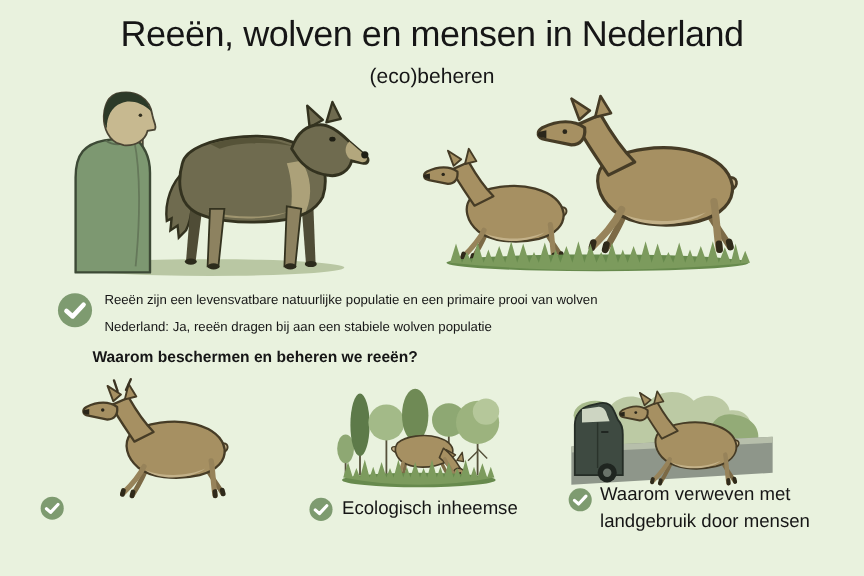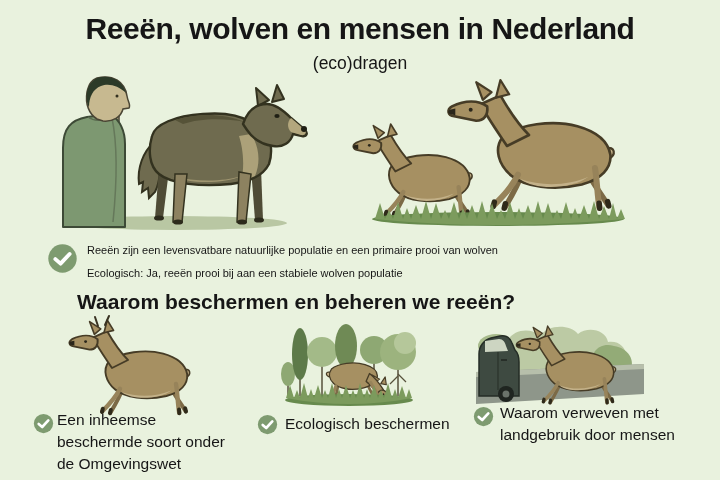--- a/index.html
+++ b/index.html
@@ -1,37 +1,37 @@
 <!DOCTYPE html>
 <html><head>
 <meta charset="utf-8">
 <style>
   html,body{margin:0;padding:0;background:#e9f2de;}
   .canvas{position:relative;width:720px;height:480px;background:#e9f2de;
           font-family:"Liberation Sans",sans-serif;color:#161616;overflow:hidden;}
   .title{position:absolute;top:12px;left:0;width:720px;text-align:center;
-         font-size:30px;font-weight:700;letter-spacing:-0.4px;}
+         font-size:30px;font-weight:400;letter-spacing:-0.4px;}
   .subtitle{position:absolute;top:53px;left:0;width:720px;text-align:center;font-size:17.5px;}
   .hero{position:absolute;left:55px;top:72px;}
   .illu{position:absolute;}
   .check{position:absolute;display:block;line-height:0;}
   .summary-text{position:absolute;left:87px;top:239px;font-size:11px;line-height:23px;white-space:nowrap;}
-  .section-heading{position:absolute;left:77px;top:290px;font-size:21px;font-weight:700;}
+  .section-heading{position:absolute;left:77px;top:290px;font-size:13px;font-weight:700;}
   .reason-text{position:absolute;font-size:15.5px;line-height:22px;}
   .rt1{left:57px;top:409px;width:182px;}
   .rt2{left:285px;top:413px;width:200px;}
   .rt3{left:500px;top:402px;width:192px;}
 </style>
 </head>
 <body>
 
 <div class="canvas">
 
   <div class="title">Reeën, wolven en mensen in Nederland</div>
-  <div class="subtitle">(eco)dragen</div>
+  <div class="subtitle">(eco)beheren</div>
 
   <svg class="hero" width="600" height="165" viewBox="0 0 600 165">
     <defs>
       <g id="deer">
         <path d="M74,84 C70,96 64,106 58,116" stroke="#7c6a46" stroke-width="5" fill="none" stroke-linecap="round"></path>
         <path d="M132,82 C138,94 146,104 152,114" stroke="#7c6a46" stroke-width="5" fill="none" stroke-linecap="round"></path>
         <path d="M150,62 C158,60 160,68 152,72 Z" fill="#c3b189" stroke="#463c26" stroke-width="2"></path>
         <path d="M56,52 C70,40 102,36 124,42 C142,47 152,56 154,68 C155,80 146,90 128,95 C102,101 76,97 64,87 C52,77 48,62 56,52 Z" fill="#a69062" stroke="#463c26" stroke-width="2.4" stroke-linejoin="round"></path>
         <path d="M72,90 C92,97 116,96 134,88 C120,99 86,101 72,90 Z" fill="#c3b189"></path>
         <path d="M60,60 C52,48 42,34 36,22 L54,14 C62,28 70,40 80,50 Z" fill="#a69062" stroke="#463c26" stroke-width="2.4" stroke-linejoin="round"></path>
@@ -93,21 +93,21 @@
   </svg>
 
   <span class="check" style="left:47px;top:243px;">
     <svg width="31" height="31" viewBox="0 0 24 24">
         <circle cx="12" cy="12" r="11" fill="#7e9b70"></circle>
         <path d="M6.5 12.5 L10.5 16 L17.5 8.5" stroke="#ffffff" stroke-width="3" fill="none" stroke-linecap="round" stroke-linejoin="round"></path>
       </svg>
   </span>
   <div class="summary-text">
     <div>Reeën zijn een levensvatbare natuurlijke populatie en een primaire prooi van wolven</div>
-    <div>Ecologisch: Ja, reeën prooi bij aan een stabiele wolven populatie</div>
+    <div>Nederland: Ja, reeën dragen bij aan een stabiele wolven populatie</div>
   </div>
 
   <div class="section-heading">Waarom beschermen en beheren we reeën?</div>
 
   <svg class="illu" style="left:50px;top:314px;" width="150" height="104" viewBox="0 0 150 104">
     <use href="#deer" transform="translate(14,6) scale(0.80)"></use>
     <path d="M48,12 L45,3 M55,11 L59,2" stroke="#3a3322" stroke-width="2" fill="none" stroke-linecap="round"></path>
   </svg>
 
   <svg class="illu" style="left:278px;top:316px;" width="140" height="102" viewBox="0 0 140 102">
@@ -166,29 +166,28 @@
     </g>
     <use href="#deer" transform="translate(36,8) scale(0.66)"></use>
   </svg>
 
   <span class="check" style="left:33px;top:413px;">
     <svg width="21" height="21" viewBox="0 0 24 24">
         <circle cx="12" cy="12" r="11" fill="#7e9b70"></circle>
         <path d="M6.5 12.5 L10.5 16 L17.5 8.5" stroke="#ffffff" stroke-width="3" fill="none" stroke-linecap="round" stroke-linejoin="round"></path>
       </svg>
   </span>
-  <div class="reason-text rt1">Een inheemse beschermde soort onder de Omgevingswet</div>
 
   <span class="check" style="left:257px;top:414px;">
     <svg width="21" height="21" viewBox="0 0 24 24">
         <circle cx="12" cy="12" r="11" fill="#7e9b70"></circle>
         <path d="M6.5 12.5 L10.5 16 L17.5 8.5" stroke="#ffffff" stroke-width="3" fill="none" stroke-linecap="round" stroke-linejoin="round"></path>
       </svg>
   </span>
-  <div class="reason-text rt2">Ecologisch beschermen</div>
+  <div class="reason-text rt2">Ecologisch inheemse</div>
 
   <span class="check" style="left:473px;top:406px;">
     <svg width="21" height="21" viewBox="0 0 24 24">
         <circle cx="12" cy="12" r="11" fill="#7e9b70"></circle>
         <path d="M6.5 12.5 L10.5 16 L17.5 8.5" stroke="#ffffff" stroke-width="3" fill="none" stroke-linecap="round" stroke-linejoin="round"></path>
       </svg>
   </span>
   <div class="reason-text rt3">Waarom verweven met landgebruik door mensen</div>
 
 </div>

